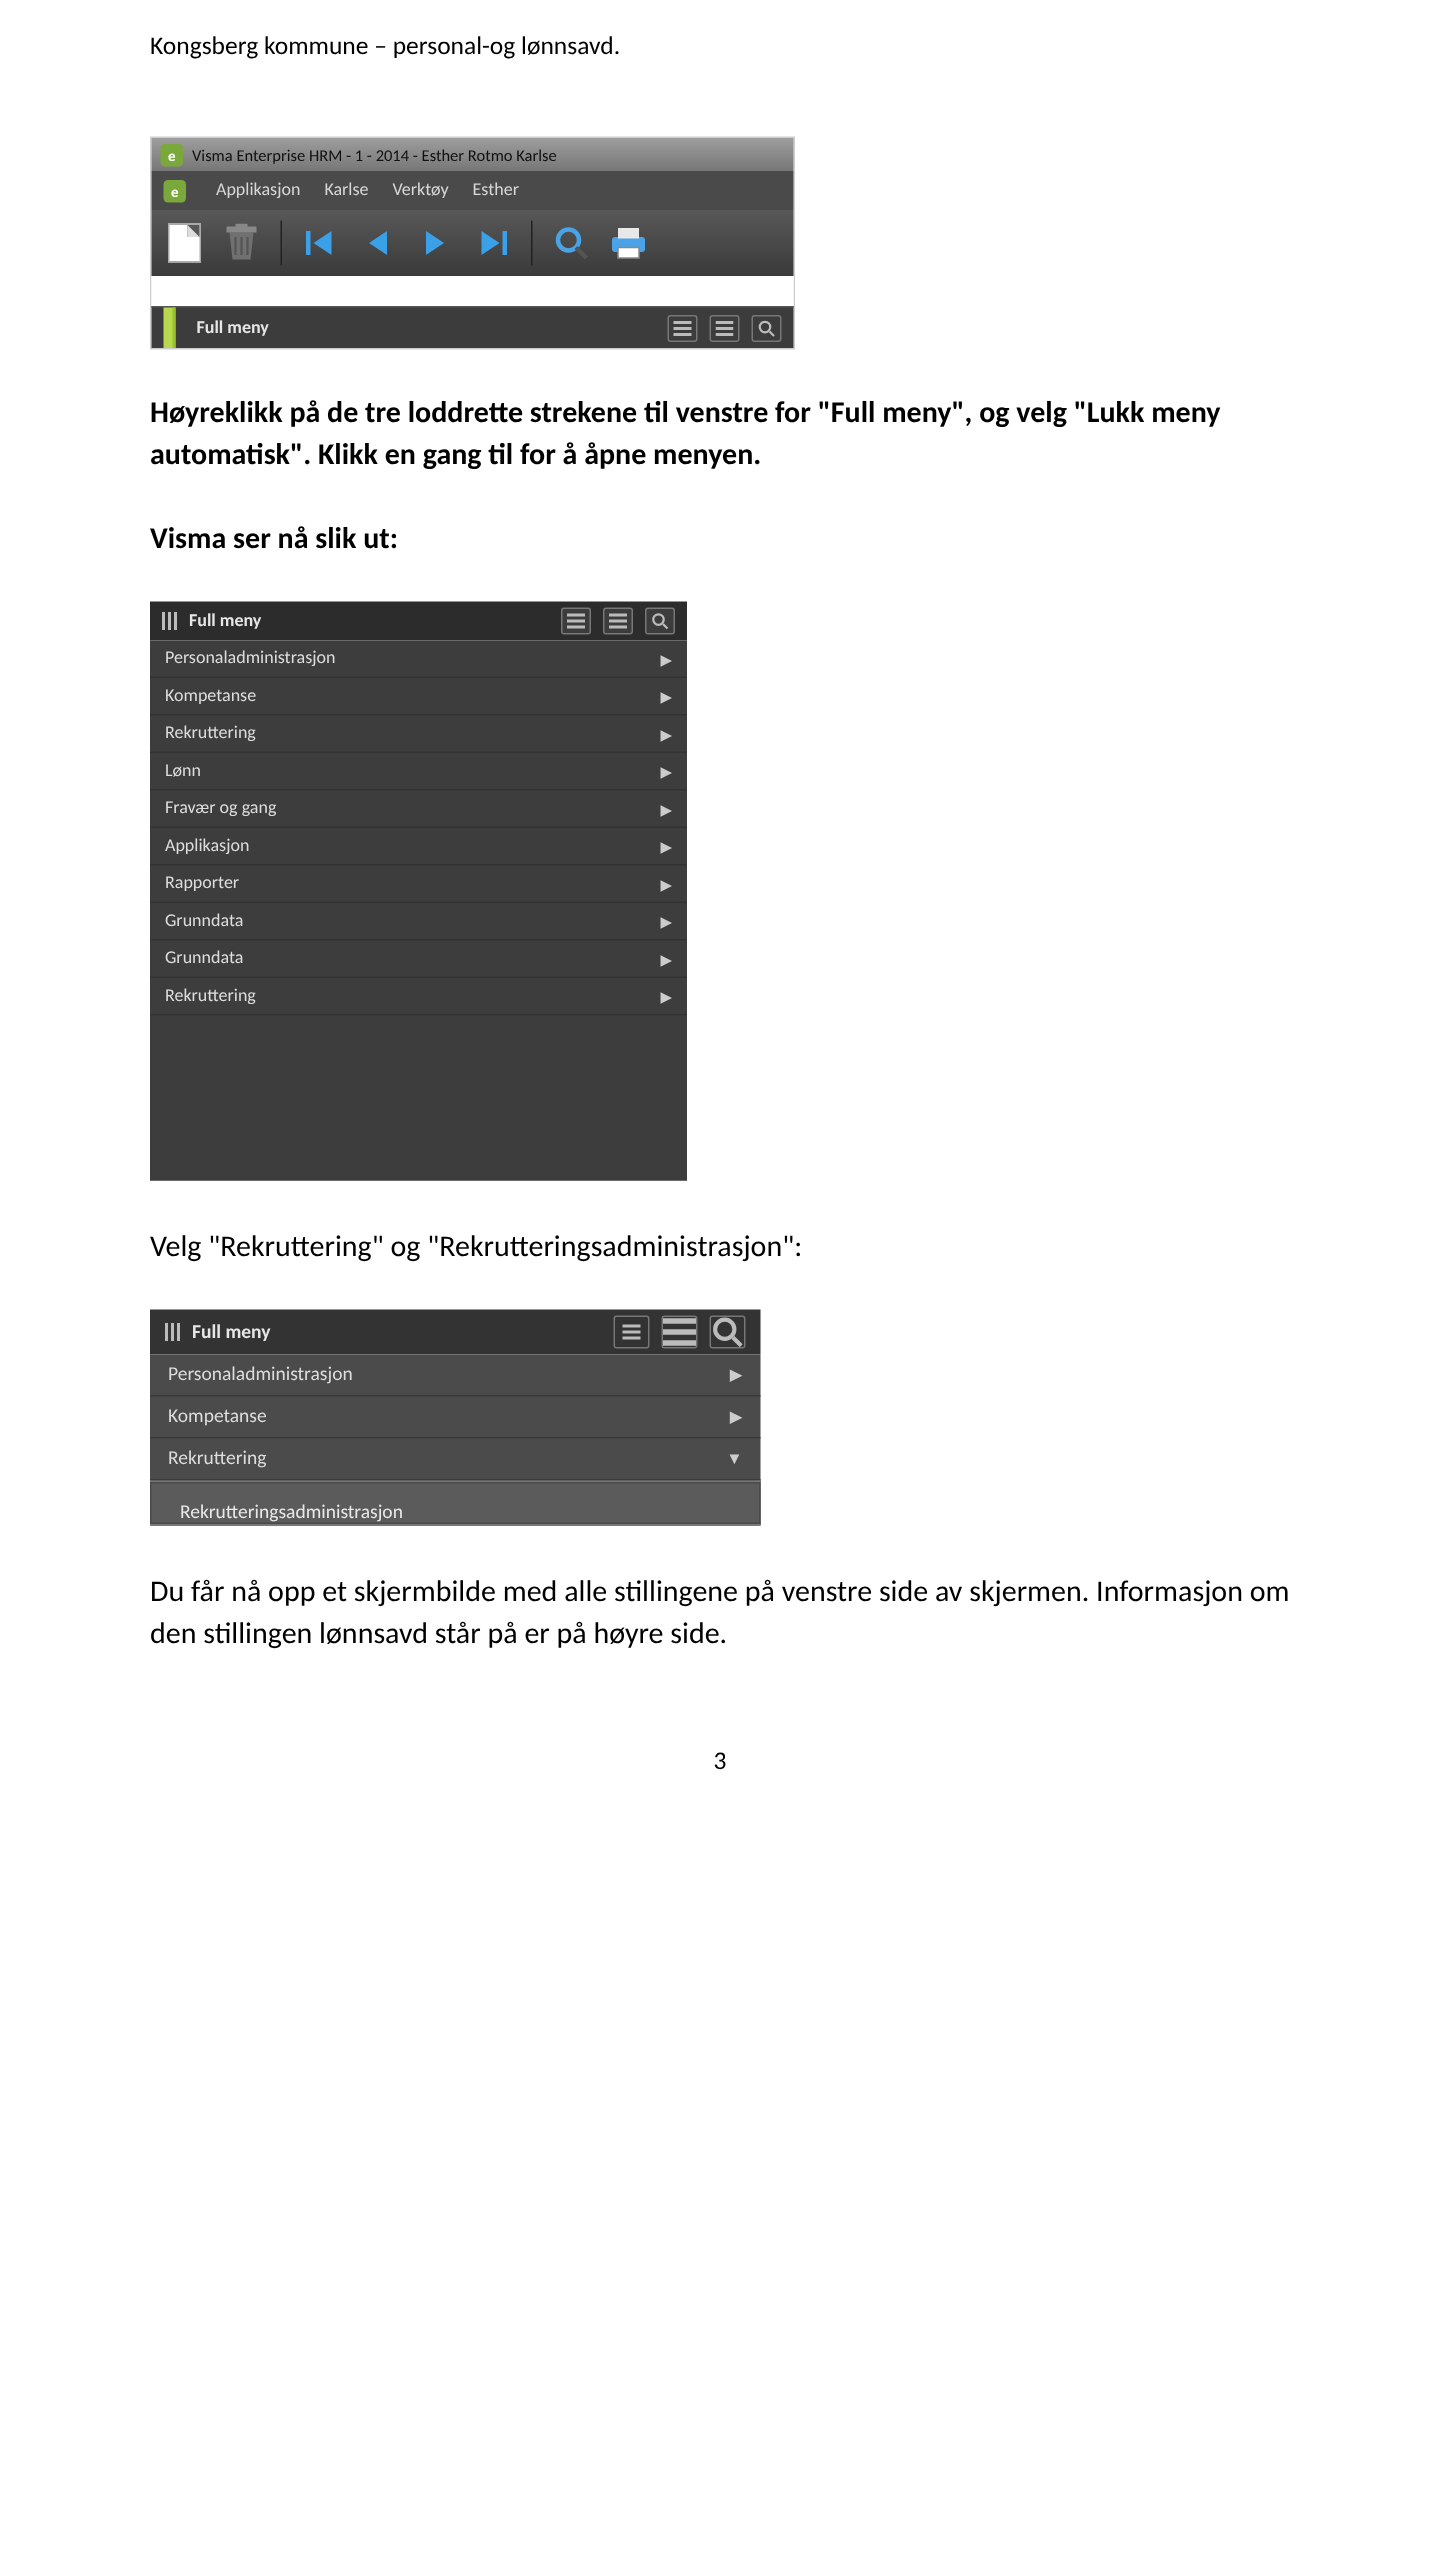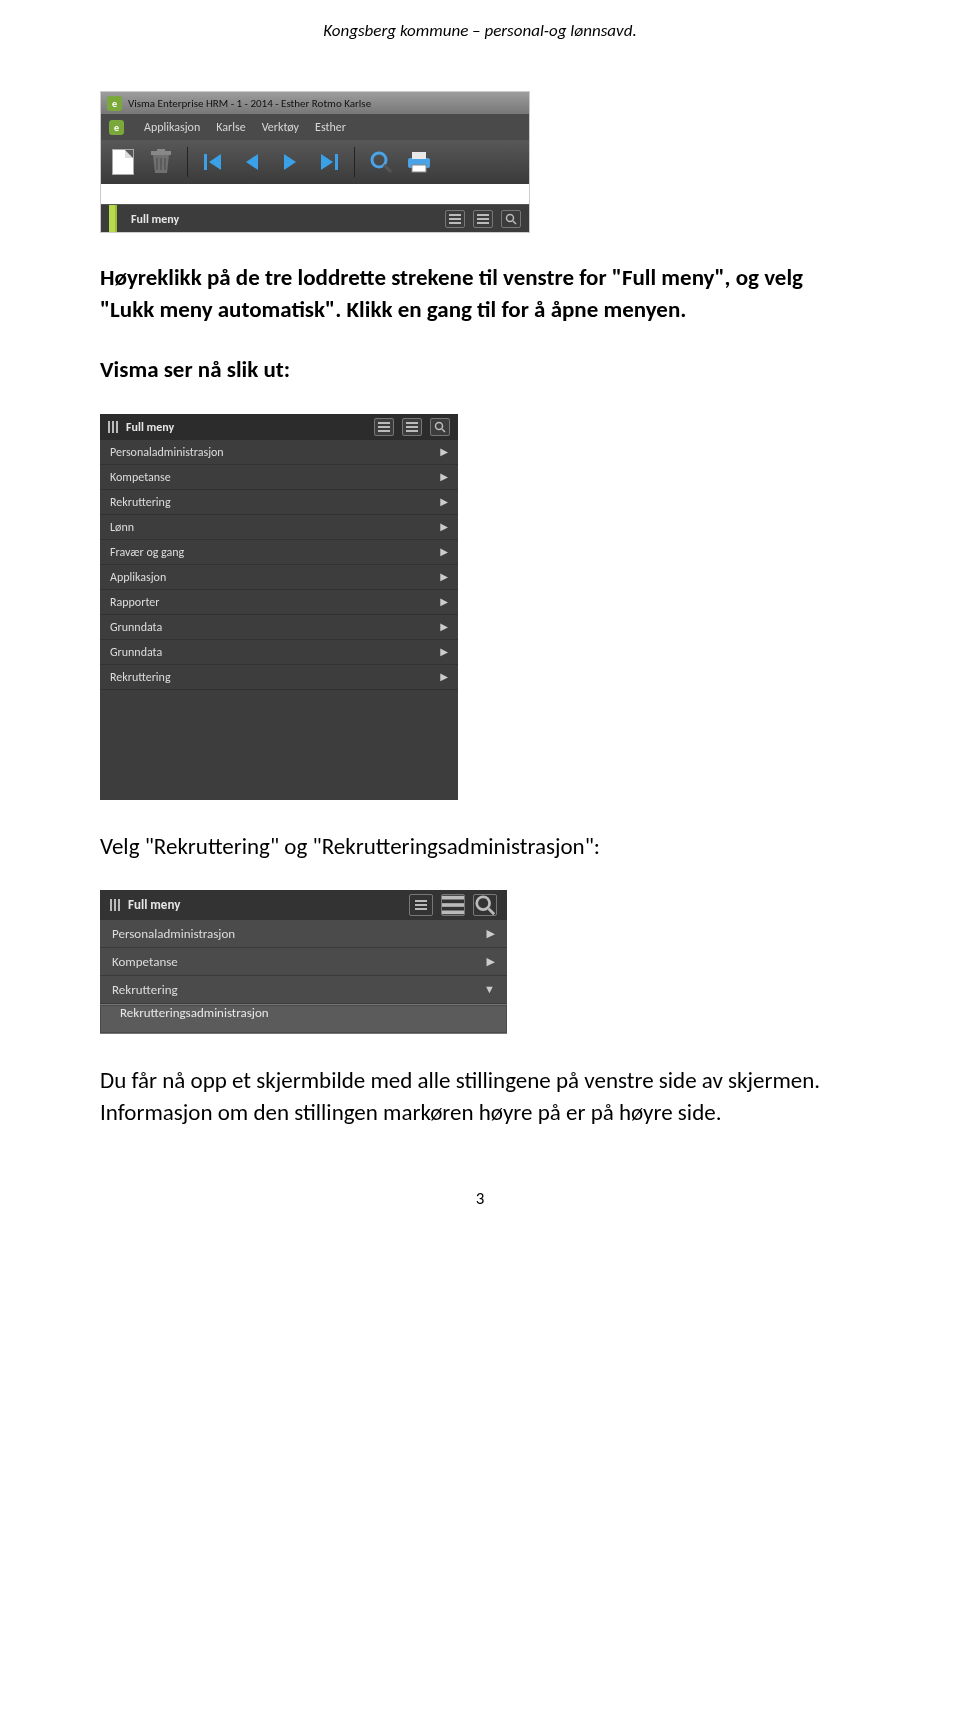--- a/index.html
+++ b/index.html
@@ -5,31 +5,30 @@
   * { box-sizing: border-box; margin: 0; padding: 0; }
   body {
     font-family: Calibri, Arial, sans-serif;
     background: #fff;
     color: #000;
     width: 960px;
     margin: 0 auto;
     padding: 20px 100px 40px 100px;
   }
   .page-header {
-    text-align: center;
+    text-align: left;
     font-size: 17px;
     margin-bottom: 50px;
-    font-style: italic;
   }
   .page-number {
     text-align: center;
     font-size: 17px;
     margin-top: 60px;
   }
-  .para { font-size: 23px; line-height: 1.4; margin: 28px 0; }
+  .para { font-size: 20px; line-height: 1.4; margin: 28px 0; }
   .bold { font-weight: 700; }
 
   
   .shot1 { width: 430px; margin: 10px 0 18px 0; border: 1px solid #ccc; }
   .titlebar {
     background: linear-gradient(#9d9d9d,#777);
     height: 22px; display:flex; align-items:center; padding:0 6px;
     font-size: 11px; color: #111; gap:6px;
   }
   .e-badge {
@@ -107,21 +106,21 @@
     display:flex; align-items:center; justify-content:center;
     background:#333;
   }
   .menu3 { background:#4b4b4b; }
   .menu3 .row {
     height:28px; display:flex; align-items:center; padding:0 12px;
     color:#ddd; font-size:13px; border-bottom:1px solid #3a3a3a;
     justify-content:space-between;
   }
   .menu3 .sub {
-    height:30px; display:flex; align-items:flex-start; padding:0 20px;
+    height:30px; display:flex; align-items:flex-end; padding:0 20px;
     color:#e8e8e8; font-size:13px;
     background:#5b5b5b; border:1px solid #777; border-left:none; border-right:none;
     box-shadow: inset 0 0 0 1px #4a4a4a;
   }
   .menu3 .row .chev { color:#ccc; font-size:11px; }
   .menu3 .row.expanded .chev { transform:none; }
 </style>
 </head>
 <body>
 
@@ -341,15 +340,15 @@
     <div class="row expanded">
         <span>Rekruttering</span>
         <span class="chev">▼</span>
       </div>
     <div class="sub">
         <span>Rekrutteringsadministrasjon</span>
       </div>
   </div>
 </div>
 
-<p class="para">Du får nå opp et skjermbilde med alle stillingene på venstre side av skjermen. Informasjon om den stillingen markøren høyre på er på høyre side.</p>
+<p class="para">Du får nå opp et skjermbilde med alle stillingene på venstre side av skjermen. Informasjon om den stillingen lønnsavd står på er på høyre side.</p>
 
 <div class="page-number">3</div>
 
 </body></html>

